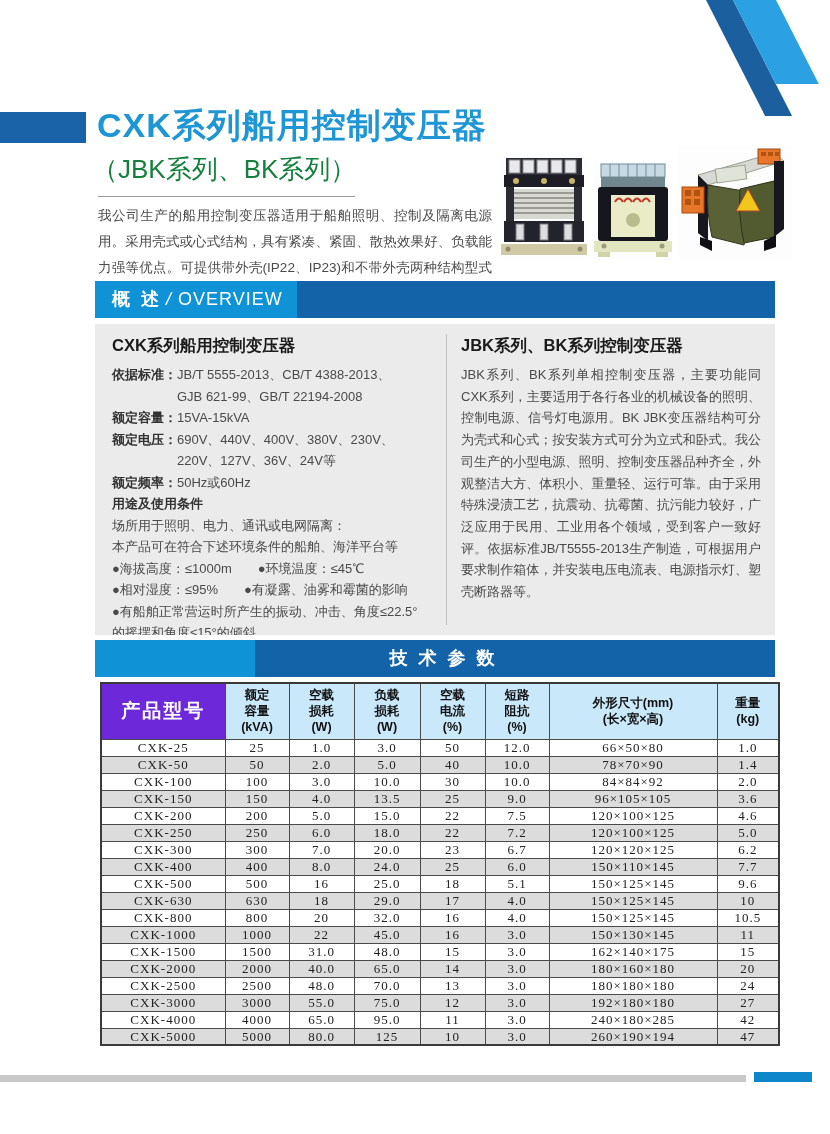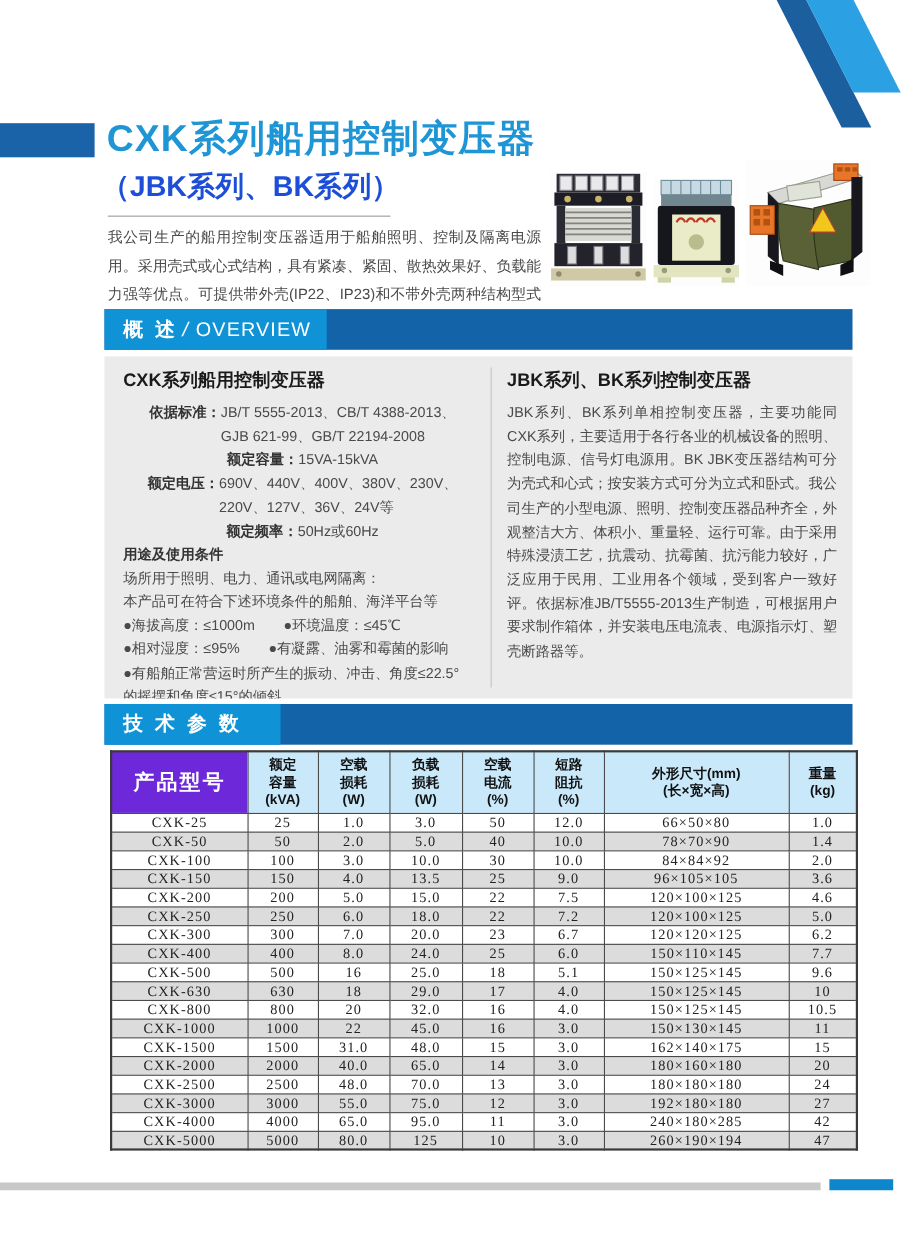--- a/index.html
+++ b/index.html
@@ -6,46 +6,46 @@
   body { background:#ffffff; font-family:"Liberation Sans", sans-serif; }
   .page { position:relative; width:830px; height:1082px; background:#ffffff; overflow:hidden; margin:0 auto; }
 
   
   .deco-left-bar { position:absolute; left:0; top:112px; width:86px; height:31px; background:#1a63a8; }
   .deco-band-dark { position:absolute; left:706px; top:0; width:27px; height:116px; background:#1c5f9f; transform:skewX(27deg); transform-origin:0 0; }
   .deco-band-light { position:absolute; left:733px; top:0; width:43px; height:84px; background:#2ba1e3; transform:skewX(27deg); transform-origin:0 0; }
 
   
   .title { position:absolute; left:97px; top:103px; font-size:34px; font-weight:bold; color:#1e95d5; letter-spacing:1px; }
-  .subtitle { position:absolute; left:92px; top:152px; font-size:26px; font-weight:700; color:#1d4ed8; }
+  .subtitle { position:absolute; left:92px; top:152px; font-size:26px; font-weight:400; color:#15803d; }
   .title-rule { position:absolute; left:98px; top:196px; width:257px; height:1px; background:#9b9b9b; }
   .intro { position:absolute; left:98px; top:203px; width:394px; font-size:13.5px; color:#4a4a4a; line-height:26px; text-align:justify; }
 
   
   .photos { position:absolute; left:500px; top:140px; width:295px; height:120px; display:flex; align-items:flex-end; gap:6px; }
   .photo { flex:0 0 auto; }
 
   
   .section-bar { position:absolute; left:95px; width:680px; height:37px; background:#1263a7; }
   .section-bar .bright { position:absolute; left:0; top:0; bottom:0; background:#0f93d6; }
   .section-bar .bar-text { position:relative; z-index:1; color:#ffffff; font-weight:bold; line-height:37px; padding-left:17px; font-size:18px; letter-spacing:3px; }
   .bar-sep { font-style:italic; font-weight:normal; padding:0 4px; }
   .bar-en { font-weight:normal; letter-spacing:1px; }
   #overview-bar { top:281px; }
   #overview-bar .bright { width:202px; }
-  #tech-bar { top:640px; }
+  #tech-bar { top:640px;text-align:center; }
   #tech-bar .bright { width:160px; }
 
   
   .panel { position:absolute; left:95px; top:324px; width:680px; height:311px; background:#ebebeb; overflow:hidden; }
   .panel-divider { position:absolute; left:351px; top:10px; bottom:10px; width:1px; background:#c4c4c4; }
   .col-left { position:absolute; left:17px; top:11px; width:326px; }
   .col-right { position:absolute; left:366px; top:11px; width:300px; }
   .col-heading { font-size:16.5px; font-weight:bold; color:#1a1a1a; margin-bottom:7px; }
-  .spec-row { display:flex; font-size:13px; line-height:21.5px; color:#4a4a4a;justify-content:center; }
+  .spec-row { display:flex; font-size:13px; line-height:21.5px; color:#4a4a4a; }
   .spec-label { font-weight:bold; color:#333333; white-space:nowrap; }
   .usage-heading { font-size:13px; font-weight:bold; color:#333333; line-height:21.5px; }
   .usage-line { font-size:13px; color:#4a4a4a; line-height:21.5px; }
   .right-par { font-size:13px; color:#4a4a4a; line-height:21.7px; text-align:justify; }
 
   
   .spec-table { position:absolute; left:100px; top:682px; width:678px; border-collapse:collapse; table-layout:fixed; border:2px solid #3a3a3a; }
   .spec-table th, .spec-table td { border:1px solid #4a4a4a; text-align:center; vertical-align:middle; }
   .th-model { background:#6d28d9; color:#ffffff; font-size:19px; font-weight:bold; letter-spacing:2px; }
   .th-param { background:#c9e9fb; color:#111111; font-size:12.5px; font-weight:600; line-height:16px; white-space:pre-line; height:56px; }

